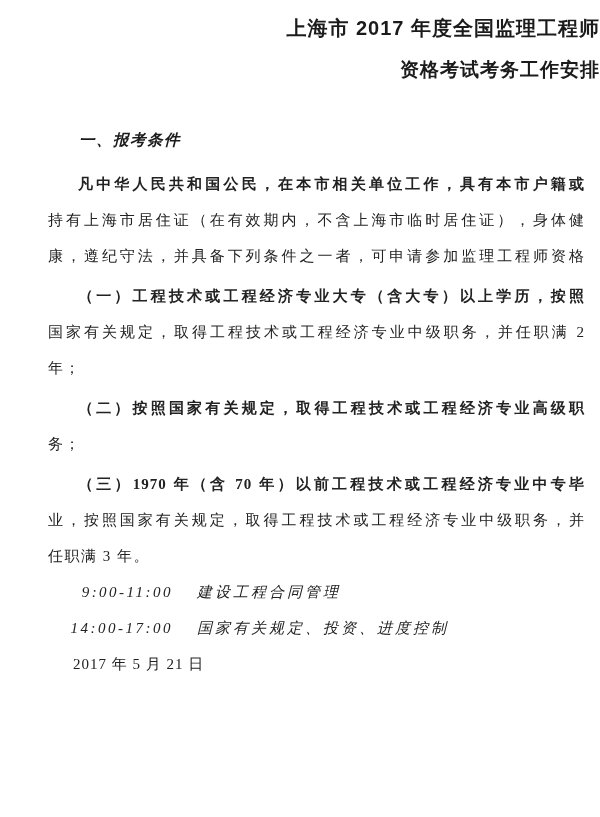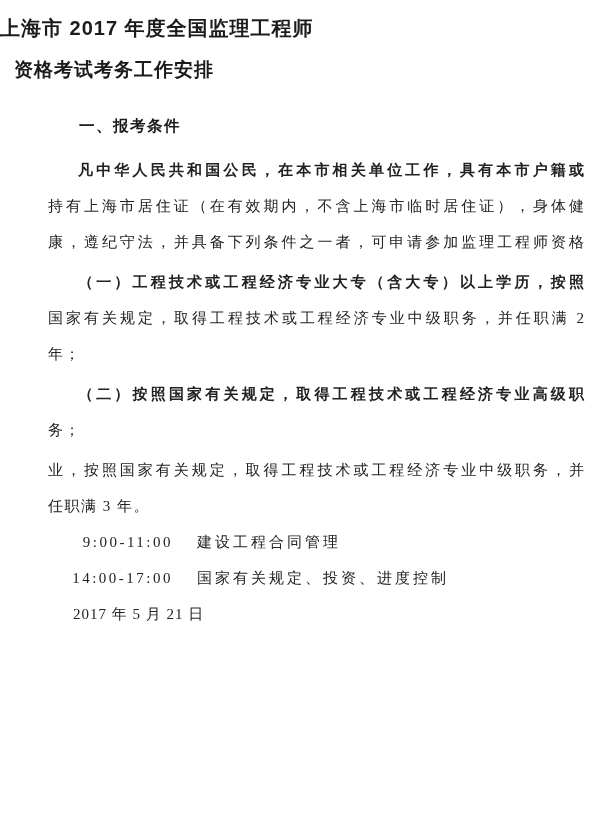--- a/index.html
+++ b/index.html
@@ -12,59 +12,59 @@
     padding-top: 14px;
     overflow: hidden;
     font-family: "Liberation Serif", "DejaVu Serif", serif;
     font-size: 15px;
   }
   .title-line {
     font-family: "Liberation Sans", "DejaVu Sans", sans-serif;
     font-weight: bold;
     font-size: 20px;
     line-height: 28px;
-    text-align: left;
+    text-align: right;
     letter-spacing: 1px;
     color: #1b1b1b;
   }
   .title-line.second { margin-top: 14px; font-size: 19px; padding-left: 14px; }
   .content {
     padding-left: 48px;
     padding-right: 15px;
   }
   .sec-heading {
     font-family: "Liberation Sans", "DejaVu Sans", sans-serif;
     font-weight: bold;
     font-size: 15.5px;
     line-height: 28px;
     text-indent: 2em;
     letter-spacing: 1.5px;
     color: #1b1b1b;
   }
-  .sec-heading.first { margin-top: 28px; }
+  .sec-heading.first { margin-top: 42px; font-style: italic; }
   .sec-heading.secondh { margin-top: 4px; line-height: 36px; }
   .para { margin-top: 4px; }
   .para.p1 { margin-top: 12px; }
   .line {
     line-height: 36px;
     letter-spacing: 1.5px;
   }
   .jline {
     line-height: 36px;
     text-align: justify;
     text-align-last: justify;
     letter-spacing: 1px;
   }
   .indent { text-indent: 2em; font-weight: bold; }
   .date-line {
     line-height: 36px;
     padding-left: 25px;
     letter-spacing: 1px;
   }
-  .sched-line { line-height: 36px; }
+  .sched-line { line-height: 36px; font-style: italic; }
   .sched-time {
     display: inline-block;
     min-width: 125px;
     text-align: right;
     letter-spacing: 2.5px;
   }
   .sched-subject {
     margin-left: 24px;
     letter-spacing: 3px;
   }
@@ -92,20 +92,21 @@
       <div class="jline">国家有关规定，取得工程技术或工程经济专业中级职务，并任职满 2</div>
       <div class="line">年；</div>
     </div>
 
     <div class="para">
       <div class="jline indent">（二）按照国家有关规定，取得工程技术或工程经济专业高级职</div>
       <div class="line">务；</div>
     </div>
 
     <div class="para">
+      <div class="jline indent">（三）1970 年（含 70 年）以前工程技术或工程经济专业中专毕</div>
       <div class="jline">业，按照国家有关规定，取得工程技术或工程经济专业中级职务，并</div>
       <div class="line">任职满 3 年。</div>
     </div>
 
 
 
 
     <div class="sched-line">
       <span class="sched-time">9:00-11:00</span><span class="sched-subject">建设工程合同管理</span>
     </div>

